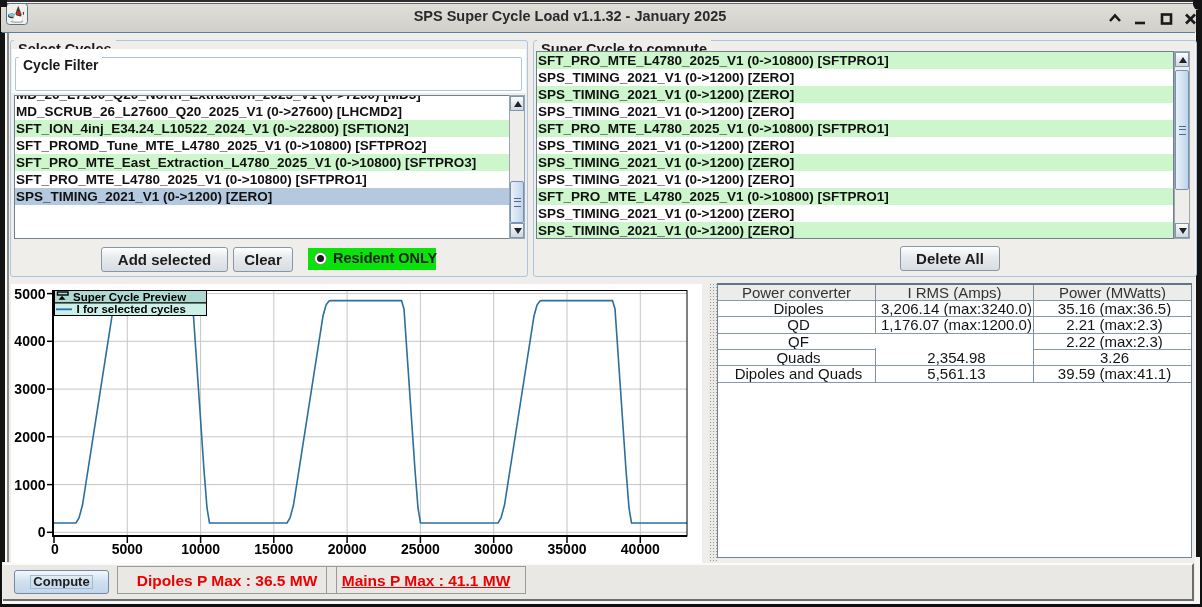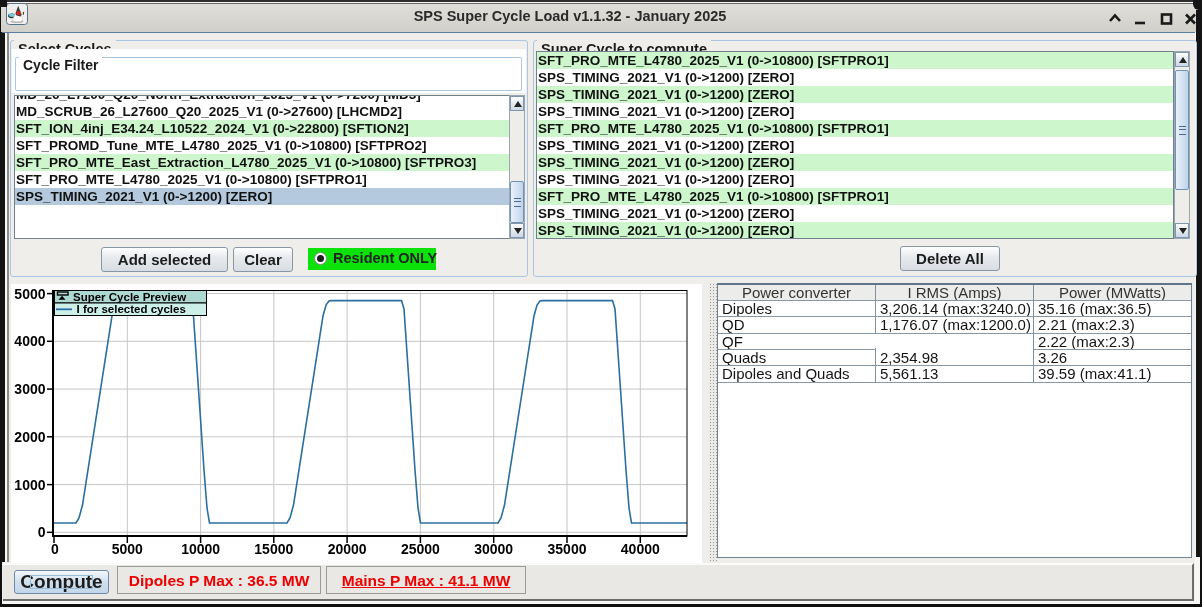--- a/index.html
+++ b/index.html
@@ -36,21 +36,21 @@
 .thumb:before { content:""; position:absolute; left:3px; top:calc(50% - 1px); width:7px; height:1px; background:#4a6a90;}
 
 .btn { position:absolute; background:linear-gradient(#ffffff,#e8ebee 40%,#d8dde3);
   border:1px solid #8897a8; border-radius:3px; text-align:center;
   font-weight:bold; font-size:15px; color:#1c1c1c; }
 
 #botbar { position:absolute; left:3px; top:563px; width:1191px; height:38px;
   background:#e9e8e5; border-top:2px solid #fbfbf9; border-bottom:2px solid #6d6d6b; border-right:2px solid #6d6d6b;}
 
 .tcell { position:absolute; border-left:1px solid #80909e; border-bottom:1px solid #8a98a6;
-  font-size:15px; color:#141414; padding:0 0 0 4px; line-height:16px; background:#fff; white-space:nowrap; overflow:hidden;}
+  font-size:15px; color:#141414; padding:0 0 0 4px; line-height:16px; background:#fff; white-space:nowrap; overflow:hidden;text-align:center;}
 .thead { background:#ececea; color:#333; text-align:center; padding:0; }
 </style>
 </head>
 <body>
 <div id="frame"></div>
 <div id="titlebar"></div>
 <svg id="appicon" viewBox="0 0 22 22">
   <rect x="0.5" y="0.5" width="21" height="21" rx="3" fill="#f2f0ec" stroke="#54748e"></rect>
   <path d="M4 18.8 C8.5 20.6 15.5 20.4 17.5 18.4 C16 17.2 14.5 16.8 12 16.8 C9 16.8 5.5 17.6 4 18.8 Z" fill="#b4b2ae"></path>
   <ellipse cx="5.8" cy="12.8" rx="3.8" ry="2.4" fill="#2e3538"></ellipse>
@@ -233,19 +233,19 @@
   <div class="tcell" style="left:315px; top:49px; width:158px; height:16px;">2.22 (max:2.3)</div>
   <div class="tcell" style="left:0; top:65px; width:157px; height:16px; border-left:none;">Quads</div>
   <div class="tcell" style="left:157px; top:65px; width:158px; height:16px;">2,354.98</div>
   <div class="tcell" style="left:315px; top:65px; width:158px; height:16px;">3.26</div>
   <div class="tcell" style="left:0; top:81px; width:157px; height:17px; border-left:none;">Dipoles and Quads</div>
   <div class="tcell" style="left:157px; top:81px; width:158px; height:17px;">5,561.13</div>
   <div class="tcell" style="left:315px; top:81px; width:158px; height:17px;">39.59 (max:41.1)</div>
 </div>
 
 <div id="botbar"></div>
-<div class="btn" id="compute" style="left:14px; top:570px; width:95px; height:24px; line-height:22px; font-size:19px;
+<div class="btn" id="compute" style="left:14px; top:570px; width:95px; height:24px; line-height:22px; font-size:13px;
   background:linear-gradient(#f4f8fb,#cfdfee 50%,#c3d6e9); border-color:#7288a8;">
   <span style="position:absolute; left:15px; top:4px; right:15px; bottom:4px; border:1px solid #9abdd8;"></span>Compute</div>
-<div class="abs" style="left:117px; top:566px; width:204px; height:28px; border:1px solid #9a9a98;
+<div class="abs" style="left:117px; top:566px; width:220px; height:28px; border:1px solid #9a9a98;
   font-weight:bold; font-size:15.5px; color:#ee0000; text-align:center; line-height:27px;">Dipoles P Max : 36.5 MW</div>
 <div class="abs" style="left:326px; top:566px; width:200px; height:28px; border:1px solid #9a9a98;
   font-weight:bold; font-size:15.5px; color:#ee0000; text-align:center; line-height:27px;text-decoration:underline;">Mains P Max : 41.1 MW</div>
 
 </body></html>

